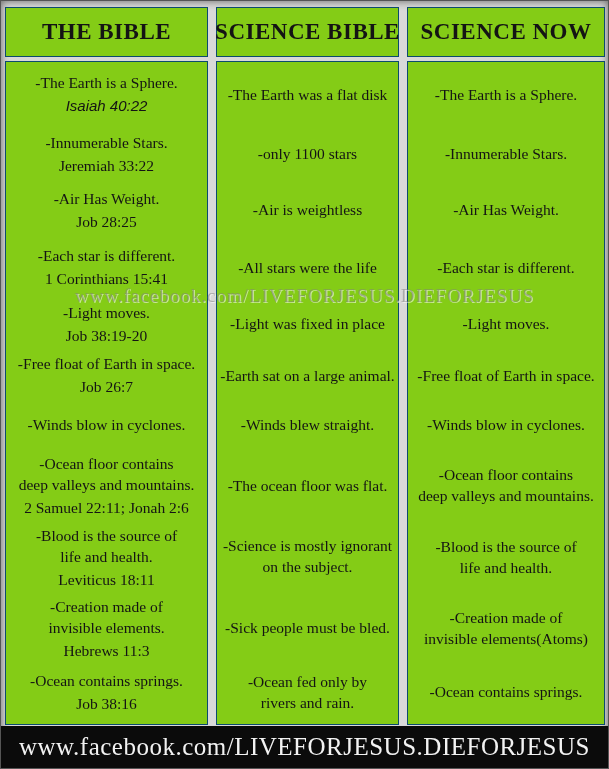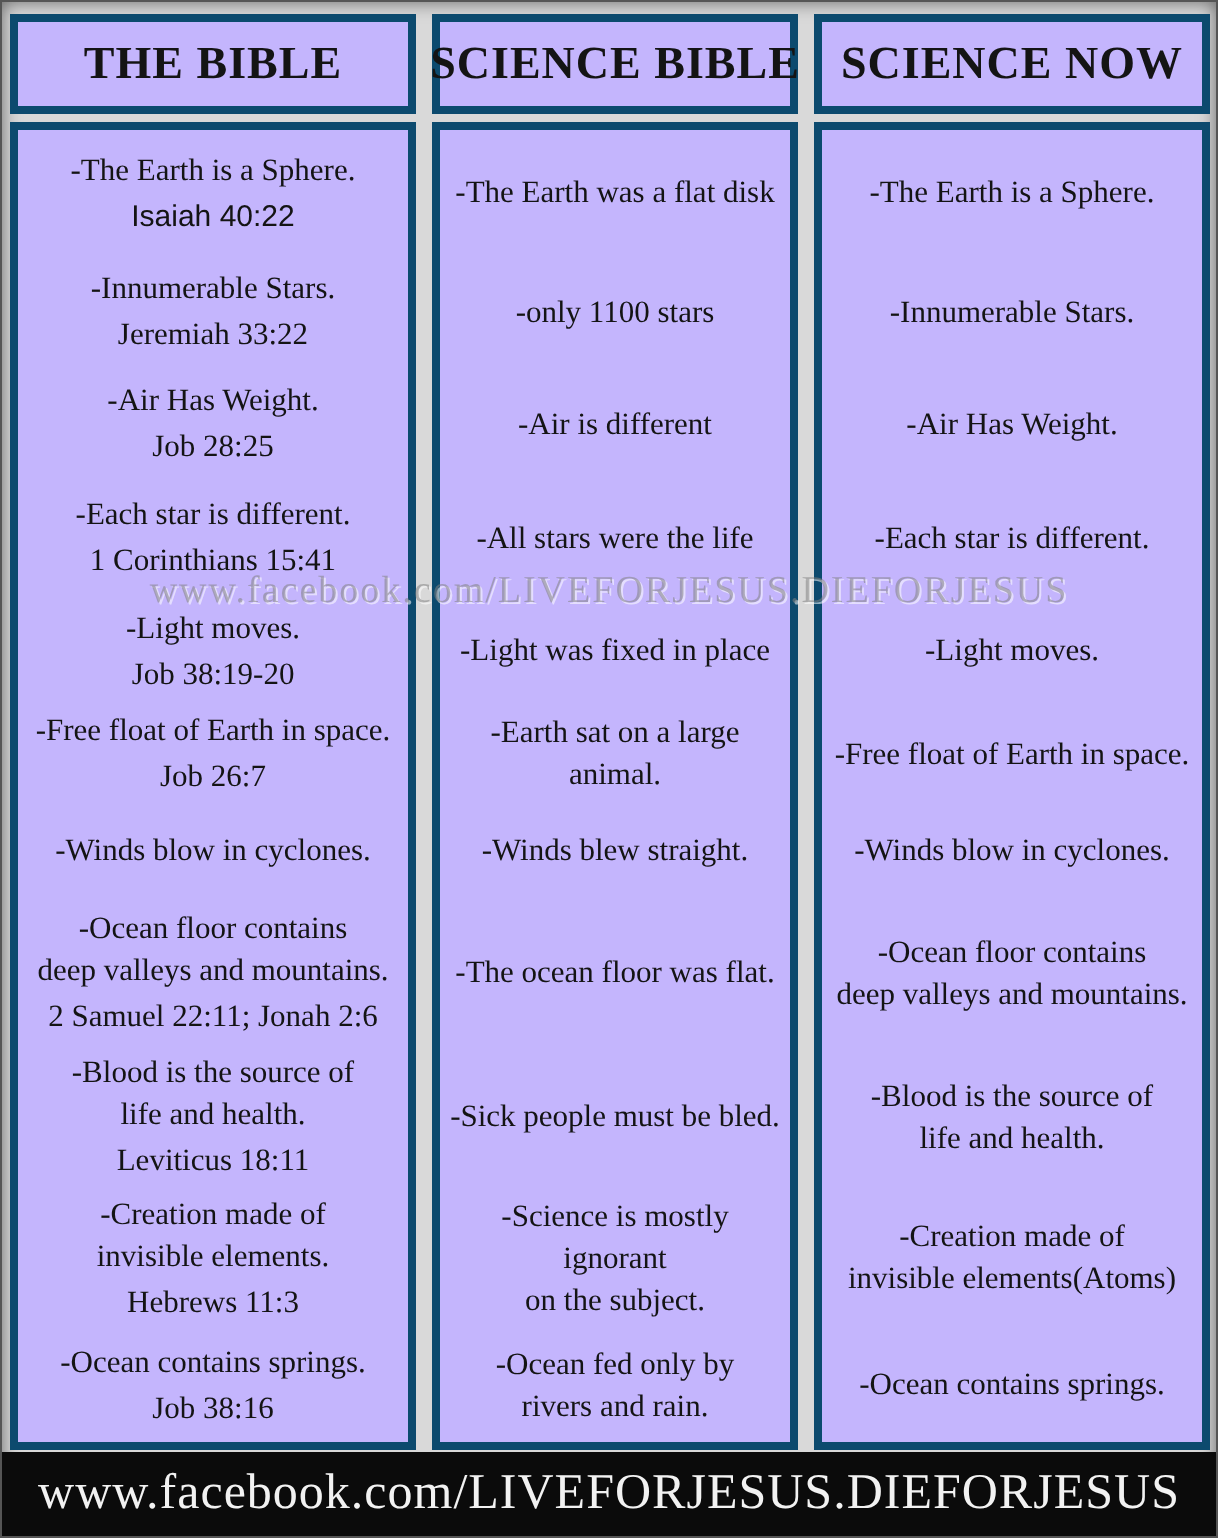--- a/index.html
+++ b/index.html
@@ -15,22 +15,22 @@
     box-shadow: inset 0 0 9px rgba(0,0,0,0.55);
   }
   .grid{
     position:absolute; top:6px; left:4px;
     display:grid;
     grid-template-columns:203px 183px 198px;
     grid-template-rows:50px 664px;
     column-gap:8px; row-gap:4px;
   }
   .box{
-    background:#c4b5fd;
-    border:4px solid #0c4a6e;
+    background:#84cc16;
+    border:1px solid #0c4a6e;
     box-sizing:border-box;
   }
   .hcell{
     display:flex; align-items:center; justify-content:center;
     font-weight:bold; font-size:23px; letter-spacing:0.5px;
     white-space:nowrap;
   }
   .col{
     display:flex; flex-direction:column;
     padding:0 3px;
@@ -39,21 +39,21 @@
     display:flex; flex-direction:column;
     align-items:center; justify-content:center;
     text-align:center;
     box-sizing:border-box;
   }
   .t{
     font-size:15.5px; line-height:21px;
     white-space:pre-line;
   }
   .ref{ margin-top:2px; }
-  .sans{ font-family:"Liberation Sans", sans-serif; font-size:15px; }
+  .sans{ font-family:"Liberation Sans", sans-serif; font-size:15px;font-style:italic; }
   
   .r1{height:64px}.r2{height:55px}.r3{height:57px}.r4{height:58px}
   .r5{height:55px}.r6{height:48px}.r7{height:50px}.r8{height:72px}
   .r9{height:72px}.r10{height:70px}.r11{height:57px}
   .watermark{
     position:absolute; top:284px; left:0; width:100%;
     text-align:center;
     font-size:19px; letter-spacing:1px;
     color:rgba(130,130,130,0.55);
     text-shadow:1px 1px 0 rgba(255,255,255,0.55);
@@ -135,44 +135,44 @@
     </div>
 
     <div class="box col">
       <div class="cell r1">
         <div class="t">-The Earth was a flat disk</div>
       </div>
       <div class="cell r2">
         <div class="t">-only 1100 stars</div>
       </div>
       <div class="cell r3">
-        <div class="t">-Air is different</div>
+        <div class="t">-Air is weightless</div>
       </div>
       <div class="cell r4">
         <div class="t">-All stars were the life</div>
       </div>
       <div class="cell r5">
         <div class="t">-Light was fixed in place</div>
       </div>
       <div class="cell r6">
         <div class="t">-Earth sat on a large animal.</div>
       </div>
       <div class="cell r7">
         <div class="t">-Winds blew straight.</div>
       </div>
       <div class="cell r8">
         <div class="t">-The ocean floor was flat.</div>
-      </div>
-      <div class="cell r9">
-        <div class="t">-Sick people must be bled.</div>
       </div>
       <div class="cell r10">
         <div class="t">-Science is mostly ignorant
 on the subject.</div>
       </div>
+      <div class="cell r9">
+        <div class="t">-Sick people must be bled.</div>
+      </div>
       <div class="cell r11">
         <div class="t">-Ocean fed only by
 rivers and rain.</div>
       </div>
     </div>
 
     <div class="box col">
       <div class="cell r1">
         <div class="t">-The Earth is a Sphere.</div>
       </div>

